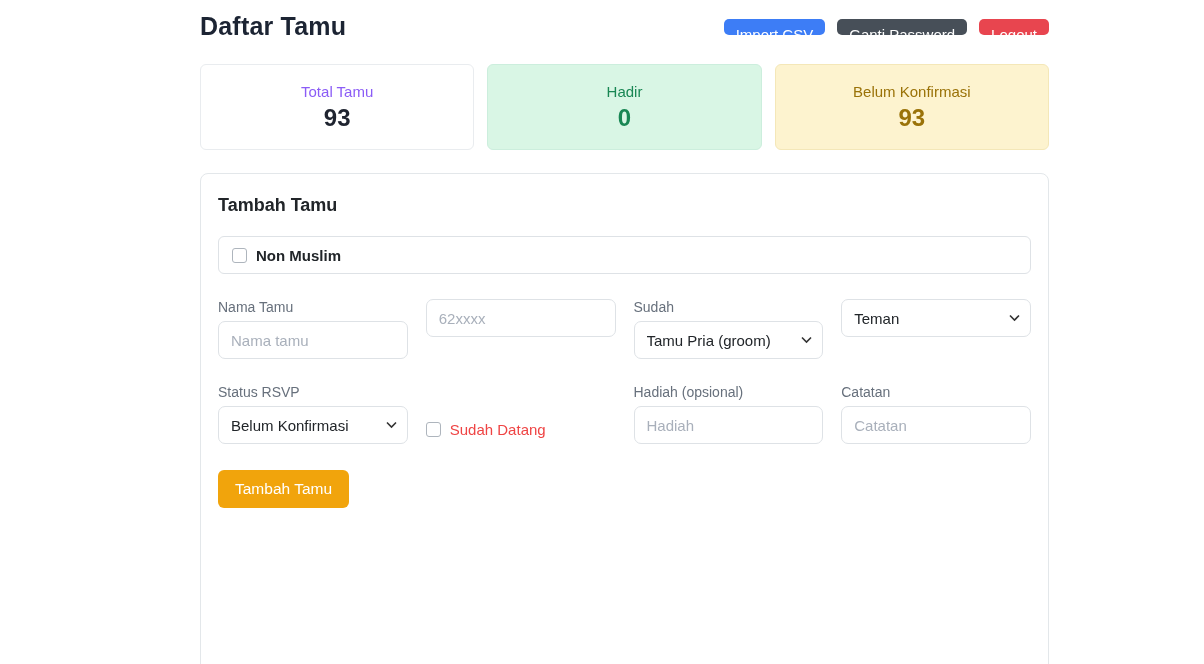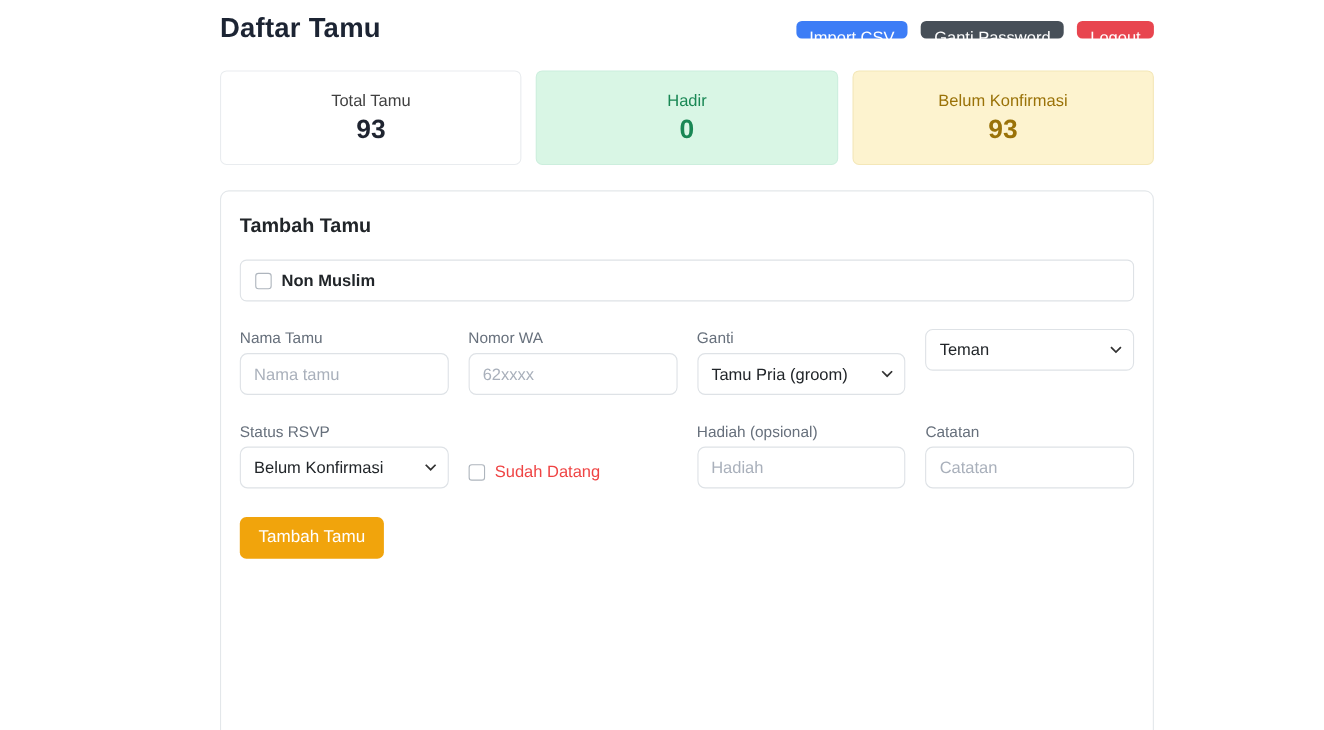--- a/index.html
+++ b/index.html
@@ -26,21 +26,21 @@
 
   
   .stats { display: flex; gap: 13px; margin-top: 23px; }
   .stat {
     flex: 1; height: 86px; border-radius: 6px;
     display: flex; flex-direction: column; justify-content: center; align-items: center; gap: 4px;
   }
   .stat-label { font-size: 15px; }
   .stat-value { font-size: 24px; font-weight: 700; }
   .stat-total { background: #ffffff; border: 1px solid #e9ecef; }
-  .stat-total .stat-label { color: #404040; }
+  .stat-total .stat-label { color: #8b5cf6; }
   .stat-total .stat-value { color: #1f2430; }
   .stat-hadir { background: #d9f6e5; border: 1px solid #cceedd; }
   .stat-hadir .stat-label, .stat-hadir .stat-value { color: #198754; text-align: right; }
   .stat-belum { background: #fdf3cf; border: 1px solid #f4e7b8; }
   .stat-belum .stat-label, .stat-belum .stat-value { color: #9a7208; }
 
   
   .form-card {
     margin-top: 23px; border: 1px solid #e3e7ea; border-radius: 8px;
     padding: 17px; height: 560px;
@@ -124,26 +124,25 @@
     </div>
 
     <div class="grid">
 
       <div class="field">
         <span class="field-label">Nama Tamu</span>
         <input type="text" class="control" placeholder="Nama tamu" style="">
       </div>
 
       <div class="field">
-        <span class="field-label">Nomor WA</span>
         <input type="text" class="control" placeholder="62xxxx" style="">
       </div>
 
       <div class="field">
-        <span class="field-label">Ganti</span>
+        <span class="field-label">Sudah</span>
         <div class="select-wrap">
           <select class="control">
             <option>Tamu Pria (groom)</option>
           </select>
           <span class="chevron">
             <svg width="11" height="7" viewBox="0 0 11 7">
                 <path d="M1 1l4.5 4.5L10 1" stroke="#333" stroke-width="1.6" fill="none"></path>
               </svg>
           </span>
         </div>

